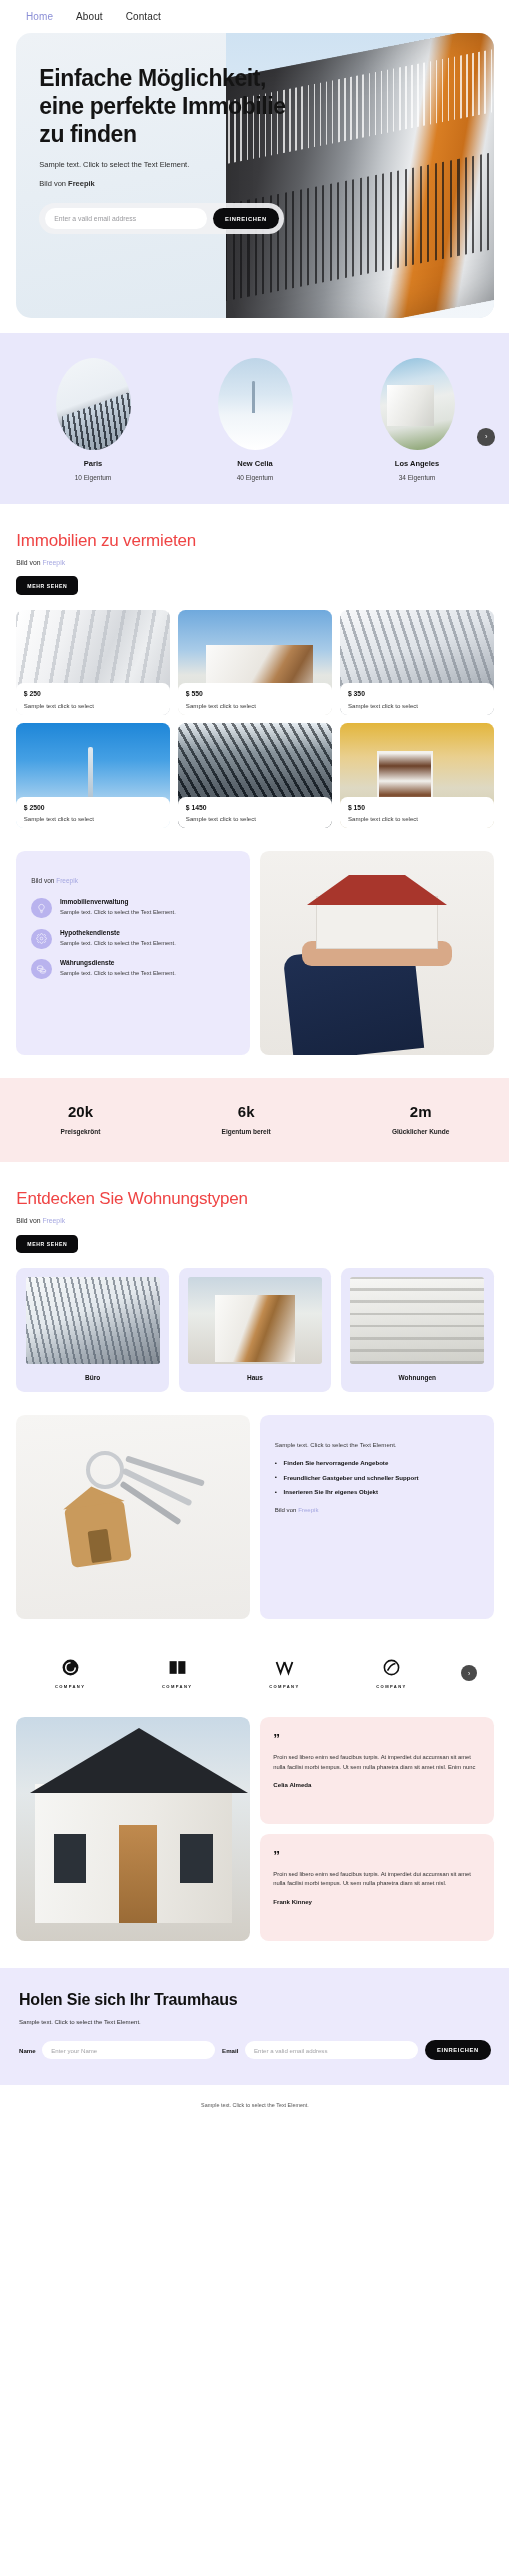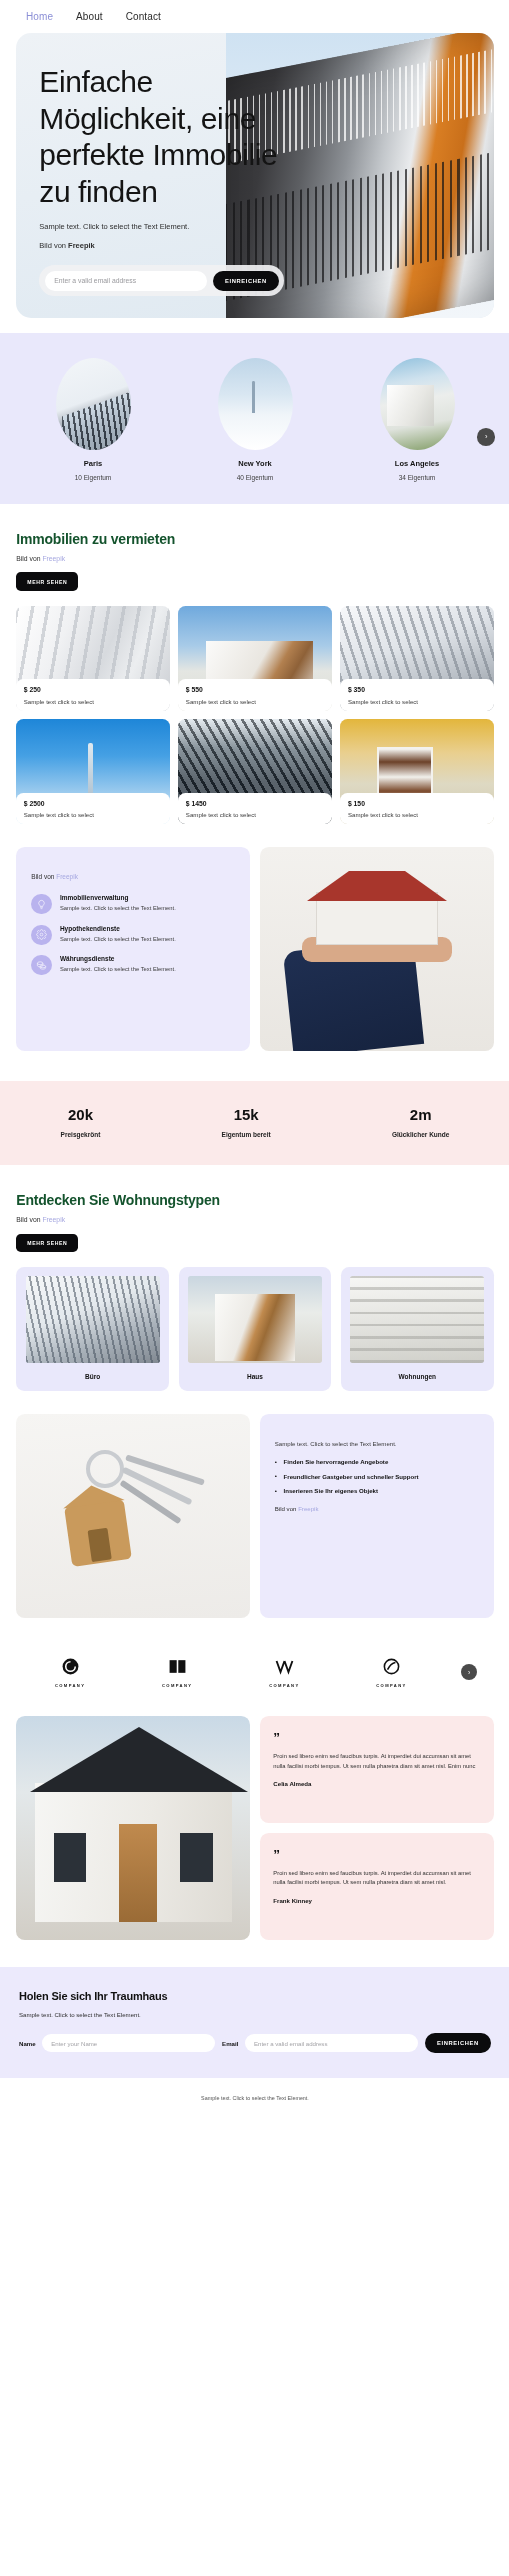--- a/index.html
+++ b/index.html
@@ -60,23 +60,23 @@
     opacity:.9;
   }
   .bld-rails2 {
     position:absolute; left:-6%; top:50%;
     width:120%; height:34%;
     transform: skewY(-11deg);
     background: repeating-linear-gradient(90deg, rgba(20,20,22,.7) 0 2px, rgba(255,255,255,0) 2px 7.5px);
   }
   .hero-inner { position: relative; padding: 31px 23px 0; max-width: 319px; z-index:3; }
   .hero-h1 {
-    font-size: 30px;
+    font-size: 23px;
     line-height: 1.22;
-    font-weight: 400;
+    font-weight: 700;
     letter-spacing: -0.4px;
     color: #141414;
   }
   .hero-sub { margin-top: 11.6px; font-size: 7.5px; color: #2e2e2e; }
   .hero-credit { margin-top: 10.2px; font-size: 7.5px; color: #2e2e2e; }
   .hero-credit b { font-weight: 700; }
   .hero-form {
     margin-top: 15px;
     background: rgba(241,241,243,.92);
     border-radius: 17.7px;
@@ -160,21 +160,21 @@
     color: #fff;
     display: flex; align-items: center; justify-content: center;
     font-size: 7.5px;
     cursor: pointer;
     border: none;
     font-family: inherit;
   }
 
   
   .section { padding: 27px 16.3px 0; }
-  .sec-title { font-size: 14px; font-weight: 700; letter-spacing: -0.2px; color:#14532d; }
+  .sec-title { font-size: 17px; font-weight: 400; letter-spacing: -0.2px; color:#ef4444; }
   .sec-credit { margin-top: 8.2px; font-size: 6.8px; color: #2e2e2e; }
   .sec-credit a { color: #a5a7e0; text-decoration: none; }
   .btn-see {
     margin-top: 10.2px;
     display: inline-block;
     background: #0b0b0d;
     color: #fff;
     border: none;
     border-radius: 4.8px;
     padding: 6.1px 11px;
@@ -269,21 +269,21 @@
   .palm { position:absolute; left:18%; bottom:44%; width:64%; height:12%; background:#d8a988; border-radius: 9.5px; }
   .house-model { position:absolute; left:24%; bottom:52%; width:52%; height:26%; background:#f2f0ec; border:1.4px solid #dcd8d2; }
   .house-roof {
     position:absolute; left:20%; bottom:74%; width:60%; height:0;
     border-left: 42px solid transparent; border-right: 42px solid transparent;
     border-bottom: 30px solid #a8362c;
   }
 
   
   .stats {
-    margin-top: 30px;
+    margin-top: 23px;
     background: #fbeaea;
     padding: 24.5px 0 27px;
     display: flex;
     justify-content: space-around;
     text-align: center;
   }
   .stat-v { font-size: 15px; font-weight: 700; color: #111; }
   .stat-l { margin-top: 8.2px; font-size: 6.5px; font-weight: 700; color: #222; }
 
   
@@ -400,21 +400,21 @@
   .quote-mark { font-size: 13.6px; font-weight: 700; color: #111; line-height: 1; letter-spacing: -0.7px; }
   .testi-txt { margin-top: 7.5px; font-size: 5.8px; line-height: 1.65; color: #2f2f2f; }
   .testi-name { margin-top: 8.8px; font-size: 6.1px; font-weight: 700; color: #111; }
 
   
   .cta {
     margin-top: 27px;
     background: #eceafc;
     padding: 23px 19px 24.5px;
   }
-  .cta-h { font-size: 11px; font-weight: 700; letter-spacing: -0.2px; }
+  .cta-h { font-size: 16px; font-weight: 700; letter-spacing: -0.2px; }
   .cta-sub { margin-top: 8.8px; font-size: 6.1px; color: #2f2f2f; }
   .cta-form { margin-top: 15px; display: flex; align-items: center; gap: 6.8px; }
   .cta-lab { font-size: 6.1px; font-weight: 700; color: #111; flex: none; }
   .cta-form input {
     border: none; outline: none; background: #fff;
     border-radius: 11px; height: 18.4px; padding: 0 8.8px;
     font-size: 6.1px; color: #333; font-family: inherit; flex: 1; min-width: 0;
   }
   .cta-form input::placeholder { color: #a3a3a7; }
 
@@ -455,21 +455,21 @@
 
 <section class="cities">
   <div class="cities-row">
     <div class="city">
       <div class="city-oval ph-paris"></div>
       <div class="city-name">Paris</div>
       <div class="city-count">10 Eigentum</div>
     </div>
     <div class="city">
       <div class="city-oval ph-ny"></div>
-      <div class="city-name">New York</div>
+      <div class="city-name">New Celia</div>
       <div class="city-count">40 Eigentum</div>
     </div>
     <div class="city">
       <div class="city-oval ph-la"></div>
       <div class="city-name">Los Angeles</div>
       <div class="city-count">34 Eigentum</div>
     </div>
   </div>
   <button class="carousel-next">›</button>
 </section>
@@ -580,21 +580,21 @@
     </div>
   </div>
 </section>
 
 <section class="stats">
   <div>
     <div class="stat-v">20k</div>
     <div class="stat-l">Preisgekrönt</div>
   </div>
   <div>
-    <div class="stat-v">15k</div>
+    <div class="stat-v">6k</div>
     <div class="stat-l">Eigentum bereit</div>
   </div>
   <div>
     <div class="stat-v">2m</div>
     <div class="stat-l">Glücklicher Kunde</div>
   </div>
 </section>
 
 <section class="section">
   <h2 class="sec-title">Entdecken Sie Wohnungstypen</h2>

